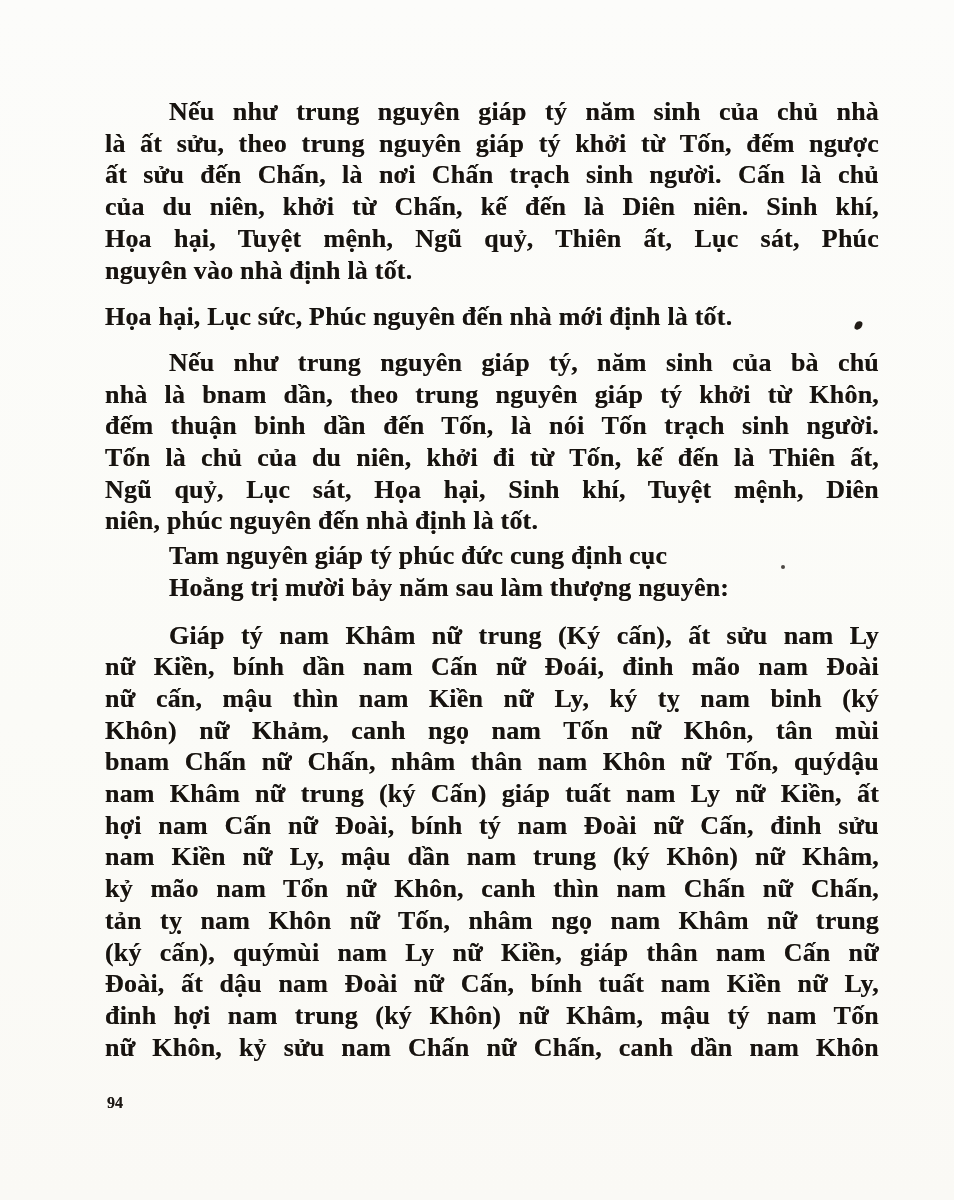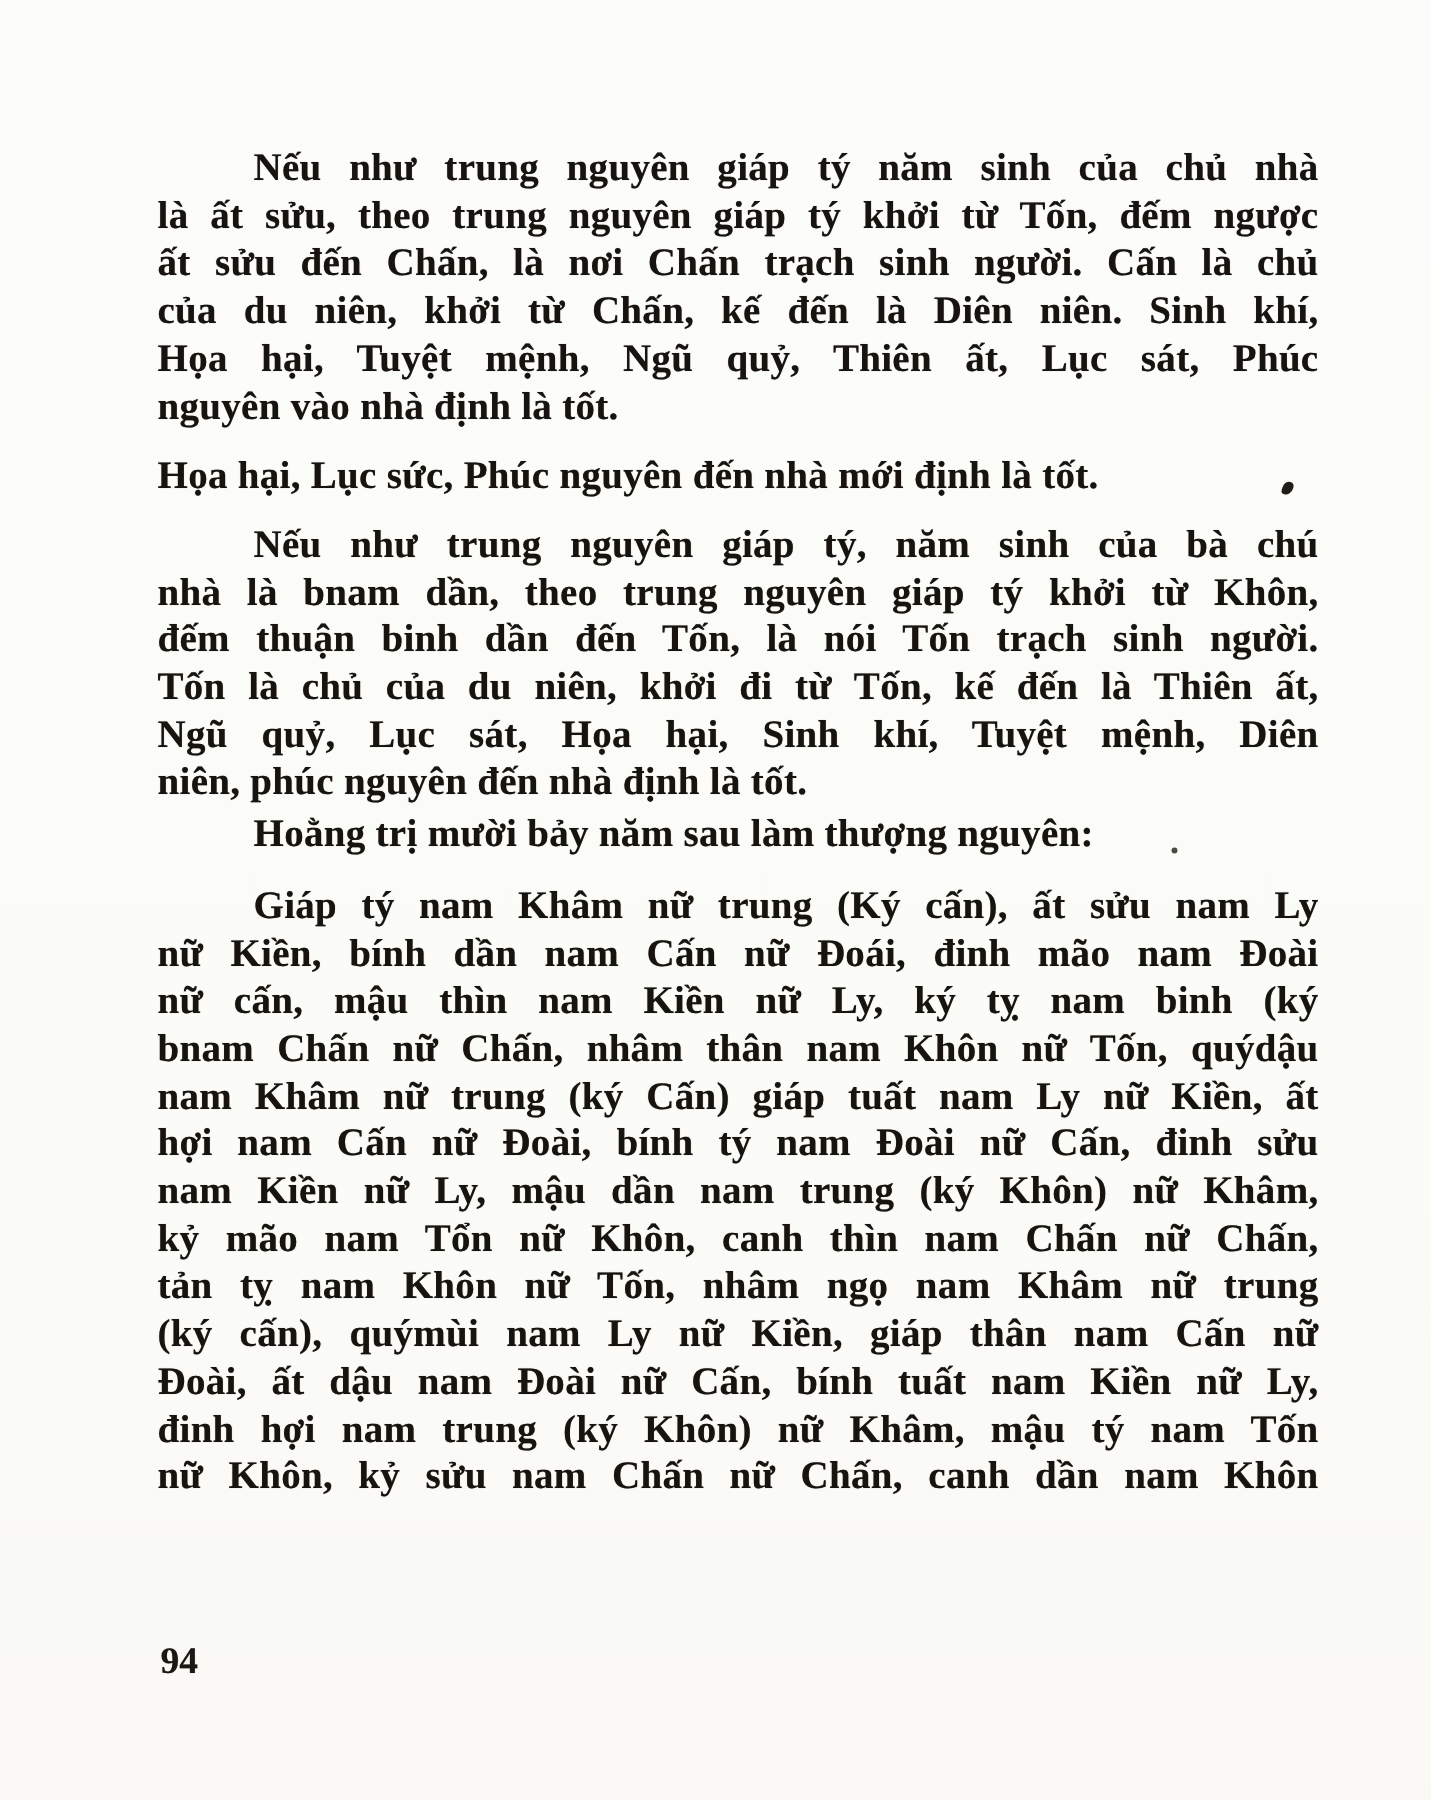--- a/index.html
+++ b/index.html
@@ -33,21 +33,21 @@
     letter-spacing: 0.2px;
     white-space: normal;
     text-shadow: 0 0 0.5px rgba(23,19,15,0.55);
   }
   .line.j  { text-align: justify; text-align-last: justify; }
   .line.l  { text-align: left; }
   .line.ind { text-indent: 64px; }
   .page-number {
     position: absolute;
     left: 107px; top: 1094px;
-    font-size: 25px;
+    font-size: 16px;
     font-weight: 700;
     color: #1b1713;
     text-shadow: 0 0 0.5px rgba(23,19,15,0.5);
   }
   .speck {
     position: absolute;
     background: #211c17;
   }
   .speck-comma {
     left: 855px; top: 321px;
@@ -80,26 +80,28 @@
       </div>
       <div class="para">
         <div class="line j ind">Nếu như trung nguyên giáp tý, năm sinh của bà chú</div>
         <div class="line j">nhà là bnam dần, theo trung nguyên giáp tý khởi từ Khôn,</div>
         <div class="line j">đếm thuận binh dần đến Tốn, là nói Tốn trạch sinh người.</div>
         <div class="line j">Tốn là chủ của du niên, khởi đi từ Tốn, kế đến là Thiên ất,</div>
         <div class="line j">Ngũ quỷ, Lục sát, Họa hại, Sinh khí, Tuyệt mệnh, Diên</div>
         <div class="line l">niên, phúc nguyên đến nhà định là tốt.</div>
       </div>
       <div class="para">
+        <div class="line l ind">Tam nguyên giáp tý phúc đức cung định cục</div>
         <div class="line l ind">Hoằng trị mười bảy năm sau làm thượng nguyên:</div>
       </div>
       <div class="para">
         <div class="line j ind">Giáp tý nam Khâm nữ trung (Ký cấn), ất sửu nam Ly</div>
         <div class="line j">nữ Kiền, bính dần nam Cấn nữ Đoái, đinh mão nam Đoài</div>
         <div class="line j">nữ cấn, mậu thìn nam Kiền nữ Ly, ký tỵ nam binh (ký</div>
+        <div class="line j">Khôn) nữ Khảm, canh ngọ nam Tốn nữ Khôn, tân mùi</div>
         <div class="line j">bnam Chấn nữ Chấn, nhâm thân nam Khôn nữ Tốn, quýdậu</div>
         <div class="line j">nam Khâm nữ trung (ký Cấn) giáp tuất nam Ly nữ Kiền, ất</div>
         <div class="line j">hợi nam Cấn nữ Đoài, bính tý nam Đoài nữ Cấn, đinh sửu</div>
         <div class="line j">nam Kiền nữ Ly, mậu dần nam trung (ký Khôn) nữ Khâm,</div>
         <div class="line j">kỷ mão nam Tổn nữ Khôn, canh thìn nam Chấn nữ Chấn,</div>
         <div class="line j">tản tỵ nam Khôn nữ Tốn, nhâm ngọ nam Khâm nữ trung</div>
         <div class="line j">(ký cấn), quýmùi nam Ly nữ Kiền, giáp thân nam Cấn nữ</div>
         <div class="line j">Đoài, ất dậu nam Đoài nữ Cấn, bính tuất nam Kiền nữ Ly,</div>
         <div class="line j">đinh hợi nam trung (ký Khôn) nữ Khâm, mậu tý nam Tốn</div>
         <div class="line j">nữ Khôn, kỷ sửu nam Chấn nữ Chấn, canh dần nam Khôn</div>

